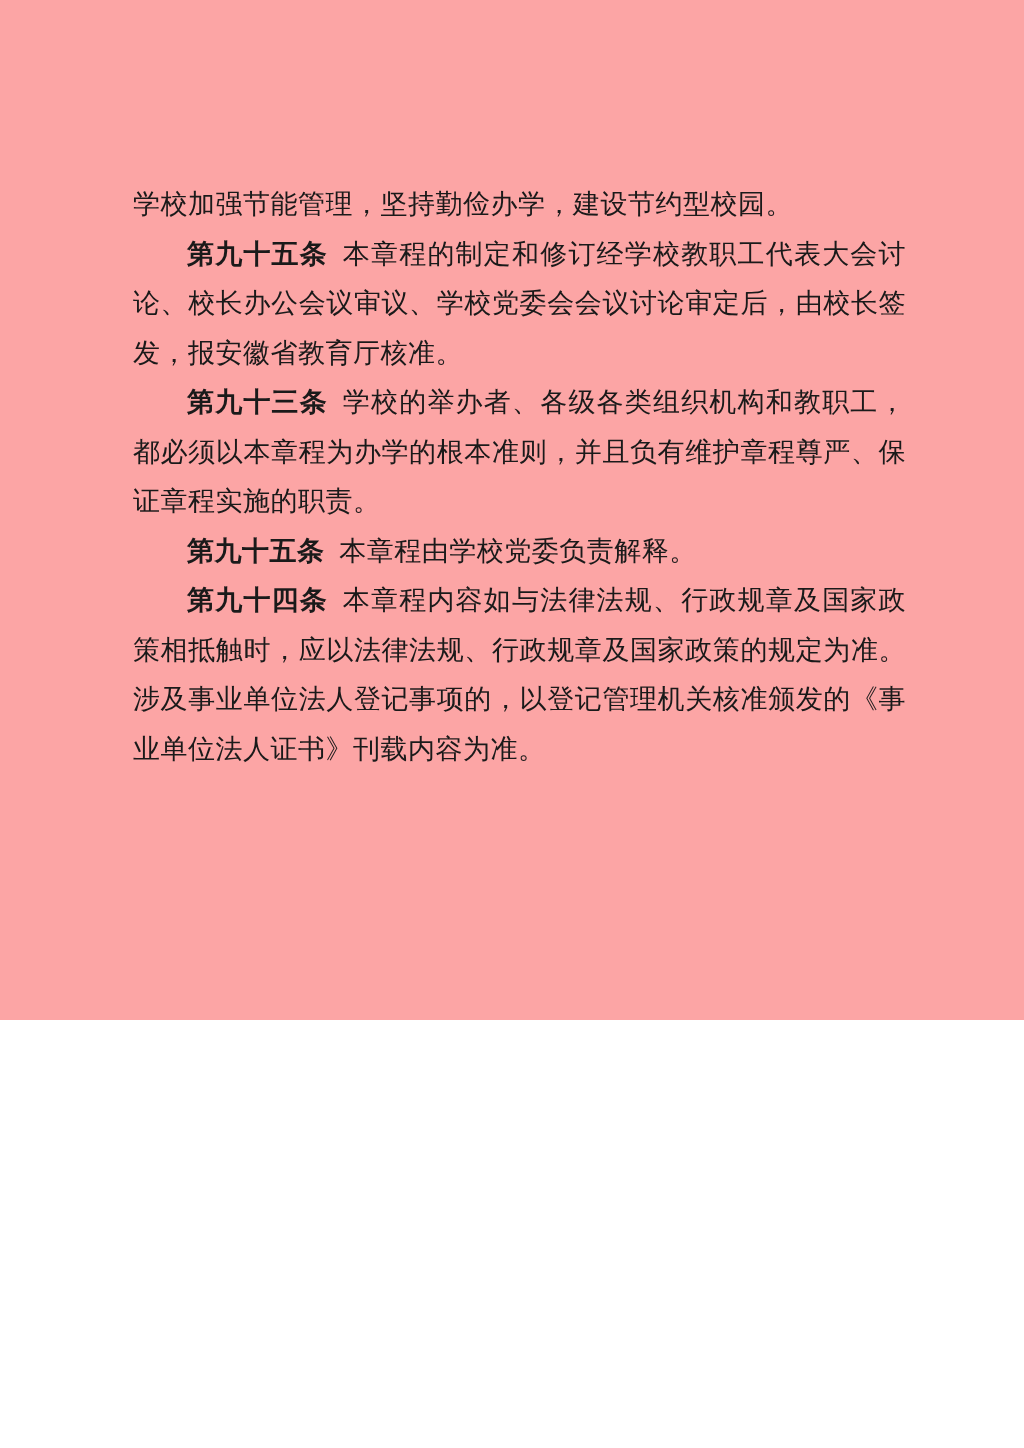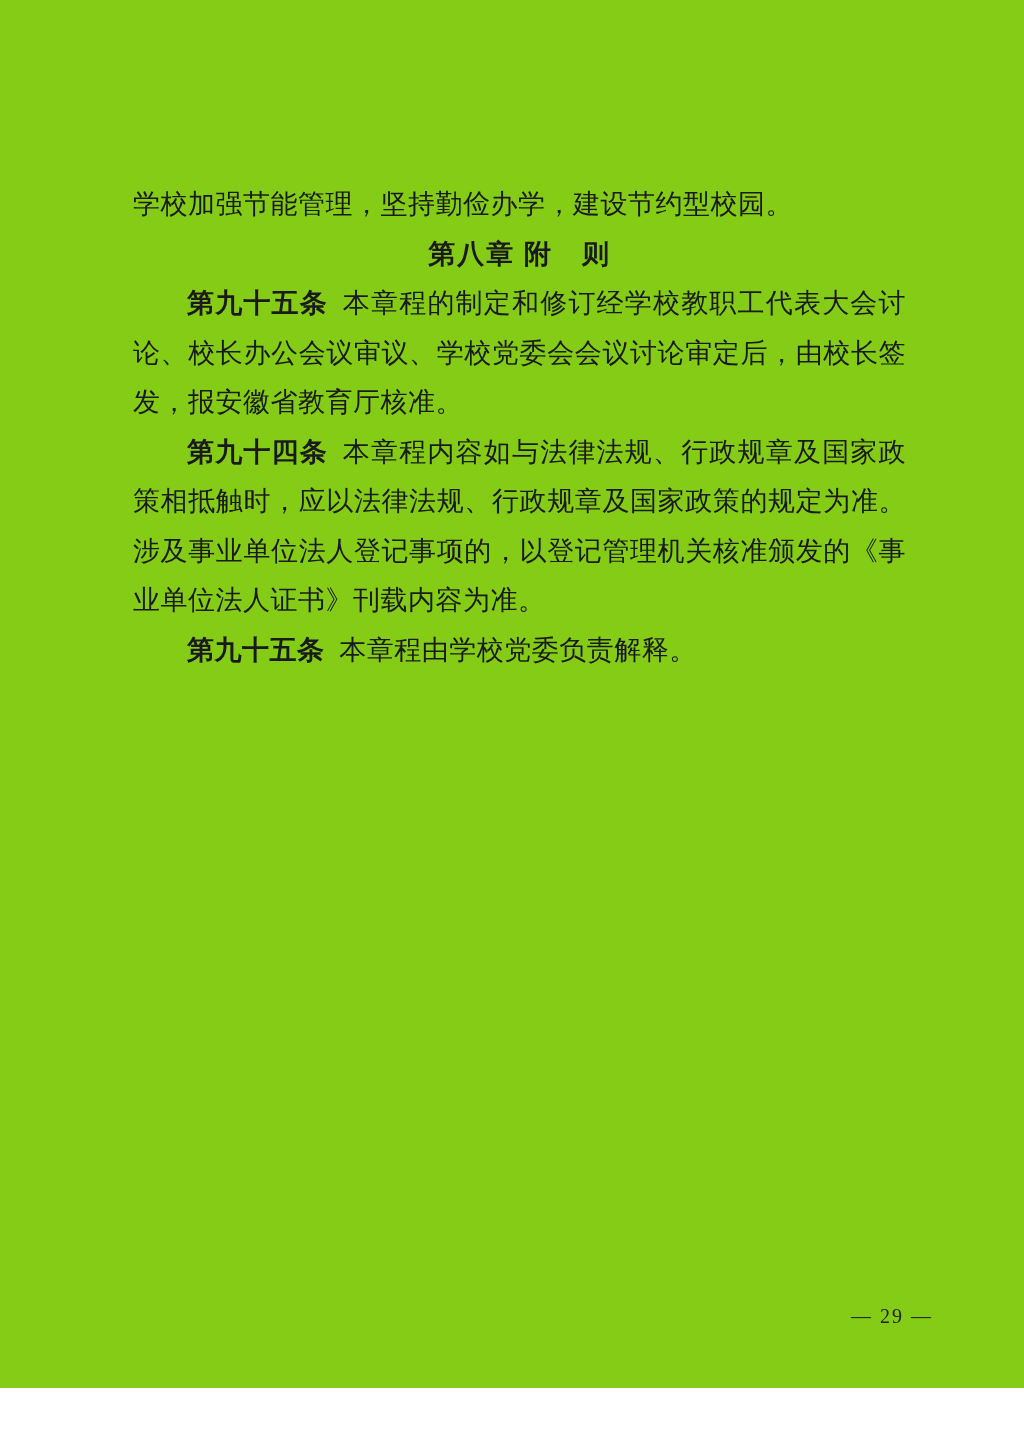--- a/index.html
+++ b/index.html
@@ -3,22 +3,22 @@
 <meta charset="utf-8">
 <style>
   html, body {
     margin: 0;
     padding: 0;
     background: #ffffff;
   }
   .page {
     position: relative;
     width: 1024px;
-    height: 1388px;
-    background: #84cc16;
+    height: 1020px;
+    background: #fca5a5;
     overflow: hidden;
     font-family: "Liberation Serif", "DejaVu Serif", serif;
     color: #1a1a1a;
   }
   .content {
     position: absolute;
     left: 133px;
     top: 180px;
     width: 773px;
     font-size: 27px;
@@ -60,34 +60,36 @@
 </style>
 </head>
 <body>
 
 <div class="page">
 
   <div class="content">
 
     <p class="intro-line">学校加强节能管理，坚持勤俭办学，建设节约型校园。</p>
 
-    <p class="chapter-heading">第八章 附　则</p>
 
     <p class="article">
       <span class="article-label">第九十五条</span><span>本章程的制定和修订经学校教职工代表大会讨论、校长办公会议审议、学校党委会会议讨论审定后，由校长签发，报安徽省教育厅核准。</span>
     </p>
 
 
-
     <p class="article">
-      <span class="article-label">第九十四条</span><span>本章程内容如与法律法规、行政规章及国家政策相抵触时，应以法律法规、行政规章及国家政策的规定为准。涉及事业单位法人登记事项的，以登记管理机关核准颁发的《事业单位法人证书》刊载内容为准。</span>
+      <span class="article-label">第九十三条</span><span>学校的举办者、各级各类组织机构和教职工，都必须以本章程为办学的根本准则，并且负有维护章程尊严、保证章程实施的职责。</span>
     </p>
 
     <p class="article">
       <span class="article-label">第九十五条</span><span>本章程由学校党委负责解释。</span>
+    </p>
+
+    <p class="article">
+      <span class="article-label">第九十四条</span><span>本章程内容如与法律法规、行政规章及国家政策相抵触时，应以法律法规、行政规章及国家政策的规定为准。涉及事业单位法人登记事项的，以登记管理机关核准颁发的《事业单位法人证书》刊载内容为准。</span>
     </p>
 
 
   </div>
 
   <div class="page-number">— 29 —</div>
 
 </div>
 
 </body></html>

